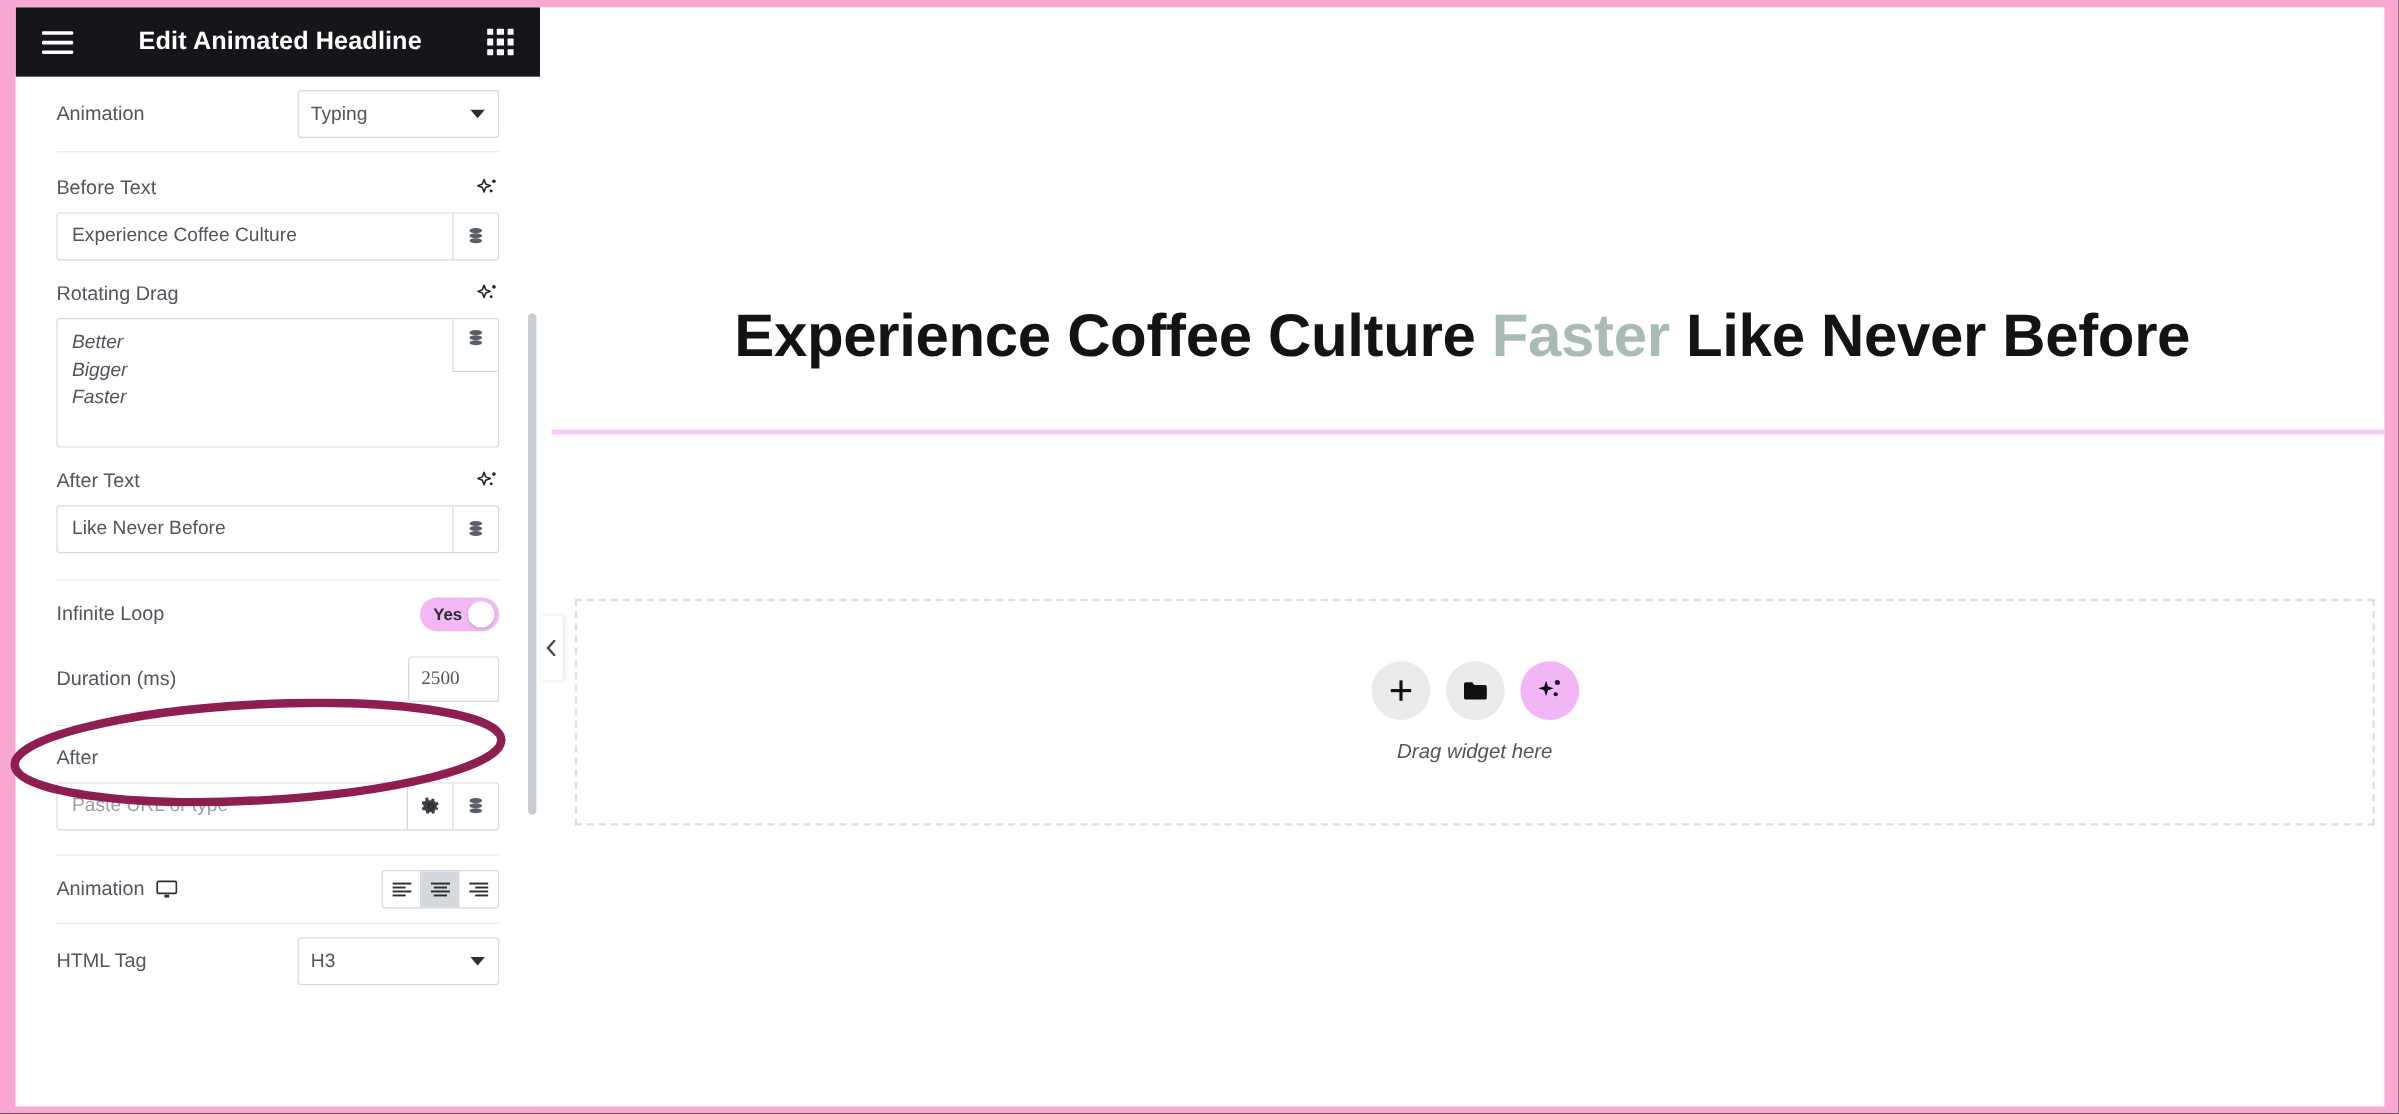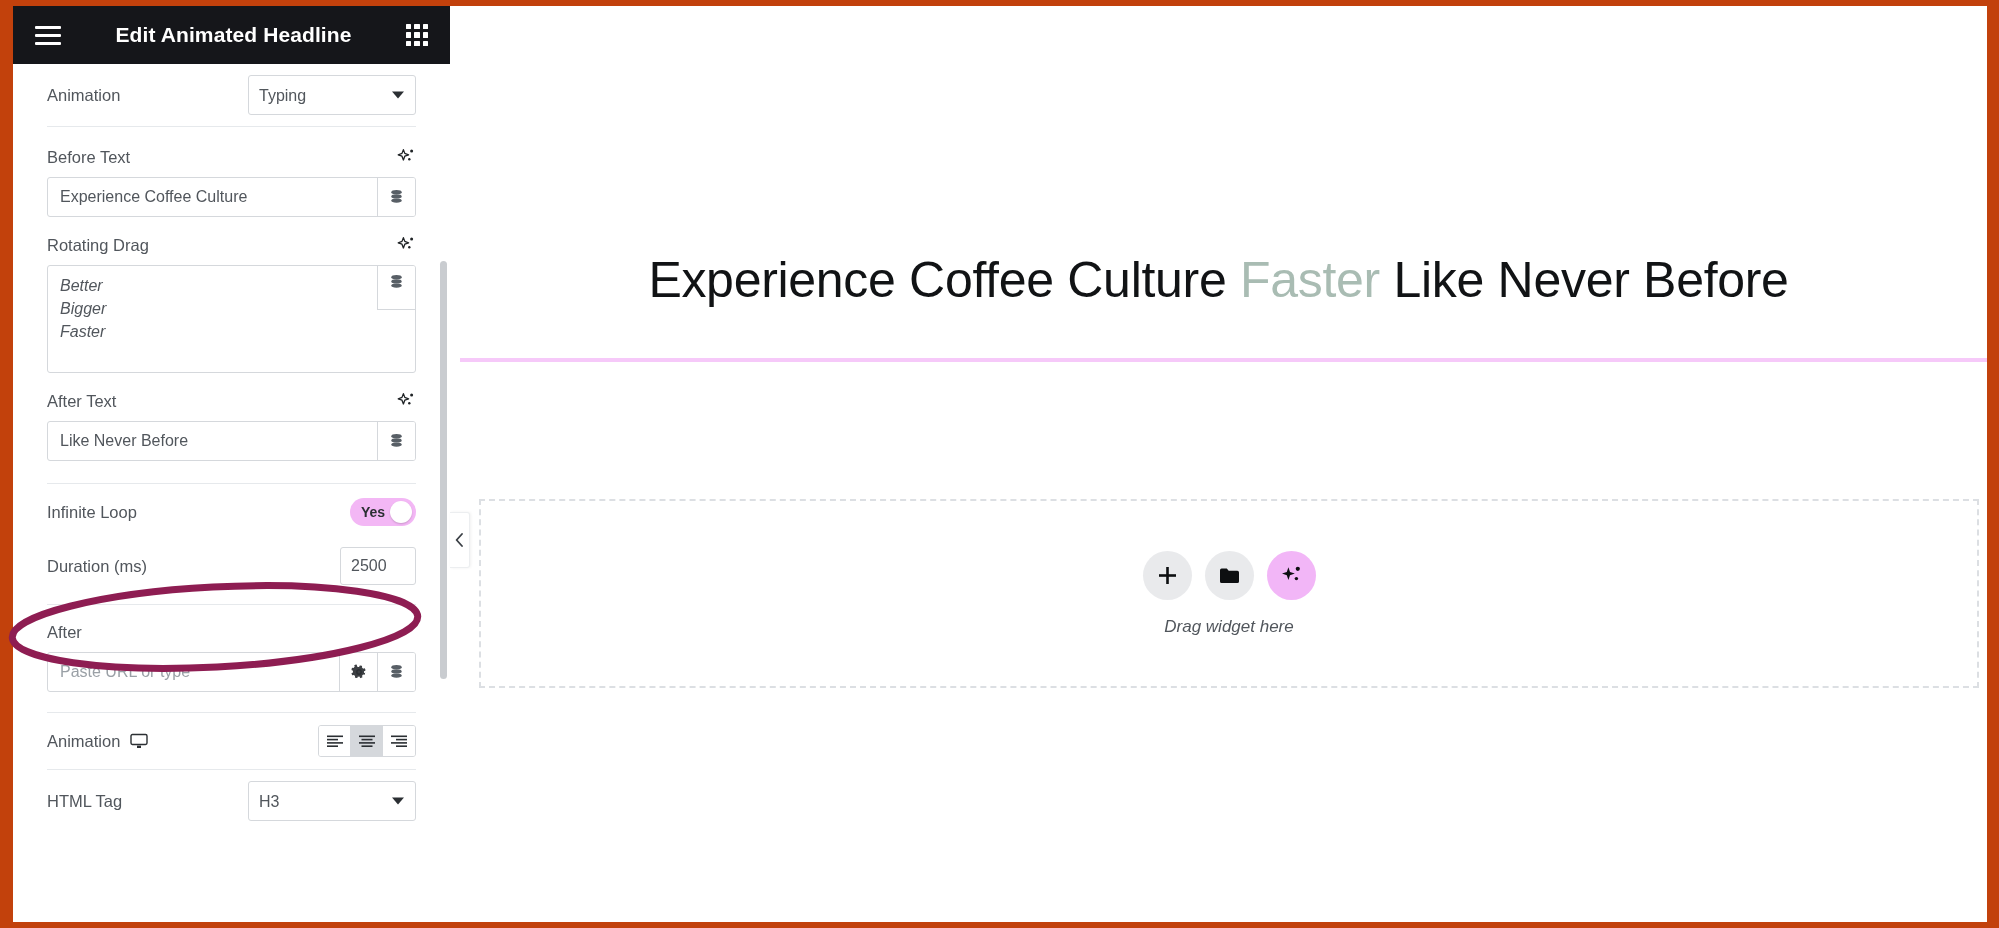--- a/index.html
+++ b/index.html
@@ -5,21 +5,21 @@
   * { box-sizing: border-box; margin: 0; padding: 0; }
   html, body {
     width: 1999px; height: 928px;
     font-family: "Liberation Sans", sans-serif;
     background: #000;
     overflow: hidden;
   }
   #root {
     position: relative;
     width: 1999px; height: 928px;
-    background: #c2410c;
+    background: #f9a8d4;
     padding-left: 24px;
   }
 
   
   #panel {
     position: absolute;
     left: 13px; top: 6px;
     width: 437px; height: 916px;
     background: #ffffff;
     overflow: hidden;
@@ -117,21 +117,21 @@
     display:flex; align-items:center; justify-content:space-between;
     padding:0 4px 0 0; cursor:pointer; position:relative;
   }
   .toggle .tlabel { font-size:14px; font-weight:bold; color:#2b2f33; padding-left:11px; }
   .toggle .knob { width:22px; height:22px; border-radius:50%; background:#fff; box-shadow:0 1px 2px rgba(0,0,0,.18); }
 
   .num-input {
     width:76px; height:38px;
     border:1px solid #d5d8dc; border-radius:3px;
     font-size:16px; color:#51565c; padding:0 10px;
-    font-family:Liberation Sans, sans-serif;
+    font-family:Liberation Serif, serif;
     outline:none;
   }
 
   
   .align-grp { display:flex; border:1px solid #d5d8dc; border-radius:3px; overflow:hidden; }
   .align-btn {
     width:32px; height:30px; display:flex; align-items:center; justify-content:center;
     background:#fff; cursor:pointer; border-right:1px solid #d5d8dc;
   }
   .align-btn:last-child { border-right:none; }
@@ -152,21 +152,21 @@
     left:450px; top:6px;
     width:1537px; height:916px;
     background:#ffffff;
     overflow:hidden;
   }
   #headline-wrap {
     position:absolute; left:0; top:245px; width:1537px;
     text-align:center;
   }
   #headline {
-    font-size:50px; font-weight:normal; color:#111315;
+    font-size:50px; font-weight:bold; color:#111315;
     letter-spacing:-.3px; white-space:nowrap;
   }
   #headline .rotating { color:#a9bcb3; }
   #pink-rule {
     position:absolute; left:10px; top:352px;
     width:1527px; height:4px; background:#f6c9f9;
   }
   #dropzone {
     position:absolute; left:29px; top:493px;
     width:1500px; height:189px;

